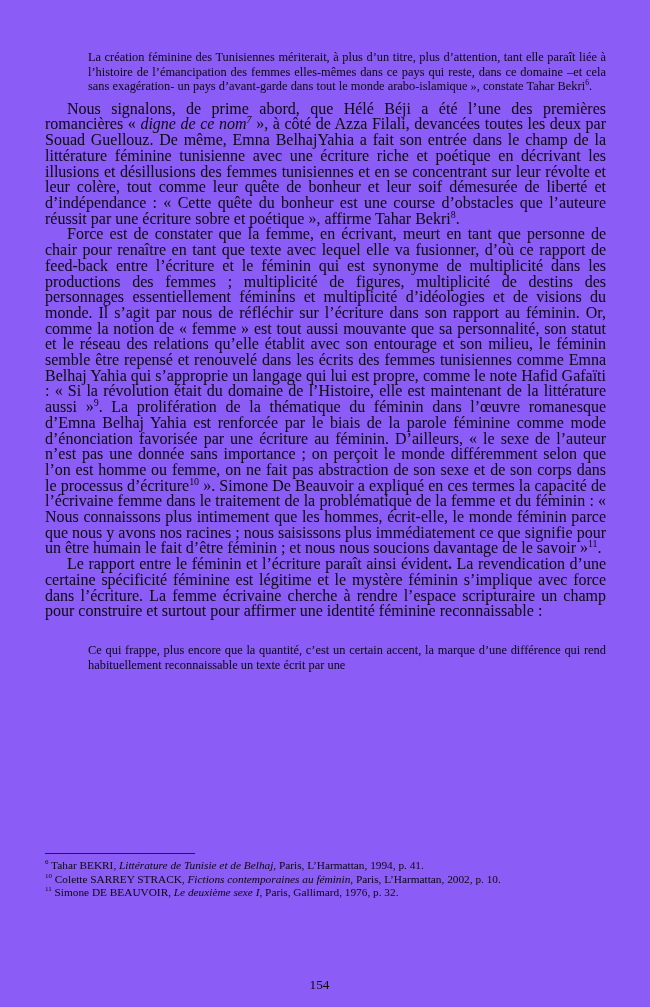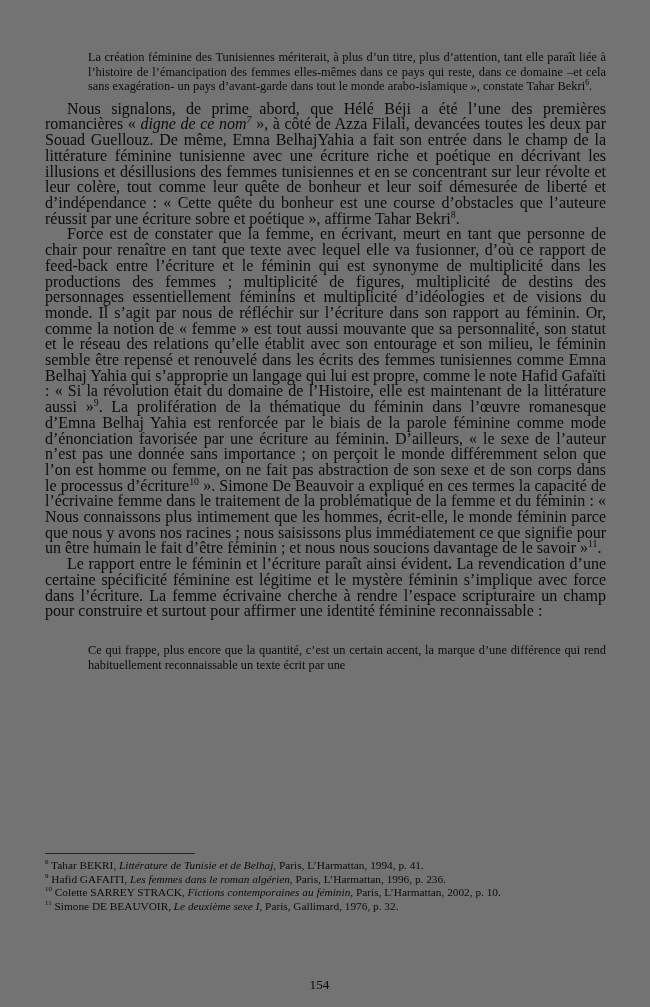--- a/index.html
+++ b/index.html
@@ -3,21 +3,21 @@
 <meta charset="utf-8">
 <style>
   * { margin: 0; padding: 0; box-sizing: border-box; }
   html, body { background: #ffffff; }
   body {
     width: 650px; height: 1007px;
     position: relative;
     font-family: "Liberation Serif", "DejaVu Serif", serif;
     color: #0a0a0a;
   }
-  .page { position: absolute; inset: 0; background: #737373; }
+  .page { position: absolute; inset: 0; background: #8b5cf6; }
   .content {
     position: absolute; left: 45px; right: 44px; top: 50px;
     height: 800px; overflow: hidden;
   }
   .blockquote {
     margin-left: 43px;
     font-size: 12.4px; line-height: 14.6px;
     text-align: justify;
   }
   .para {
@@ -61,20 +61,19 @@
 
     <p class="para"><span>Le rapport entre le féminin et l’écriture paraît ainsi évident</span><span class="rt-b">.</span><span> La revendication d’une certaine spécificité féminine est légitime et le mystère féminin s’implique avec force dans l’écriture. La femme écrivaine cherche à rendre l’espace scripturaire un champ pour construire et surtout pour affirmer une identité féminine reconnaissable :</span></p>
 
     <div class="blockquote bq2"><span>Ce qui frappe, plus encore que la quantité, c’est un certain accent, la marque d’une différence qui rend habituellement reconnaissable un texte écrit par une</span></div>
 
   </div>
 
   <div class="footnote-area">
     <div class="fn-rule"></div>
     <div class="footnote"><span class="rt-sup">6</span><span> Tahar BEKRI, </span><span class="rt-i">Littérature de Tunisie et de Belhaj</span><span>, Paris, L’Harmattan, 1994, p. 41.</span></div>
-    <div class="footnote"><span class="rt-sup">9</span><span> Hafid GAFAITI, </span><span class="rt-i">Les femmes dans le roman algérien</span><span>, Paris, L’Harmattan, 1996, p. 236.</span></div>
     <div class="footnote"><span class="rt-sup">10</span><span> Colette SARREY STRACK, </span><span class="rt-i">Fictions contemporaines au féminin</span><span>, Paris, L’Harmattan, 2002, p. 10.</span></div>
     <div class="footnote"><span class="rt-sup">11</span><span> Simone DE BEAUVOIR, </span><span class="rt-i">Le deuxième sexe I,</span><span> Paris, Gallimard, 1976, p. 32.</span></div>
   </div>
 
   <div class="page-number">154</div>
 
 </div>
 
 </body></html>

